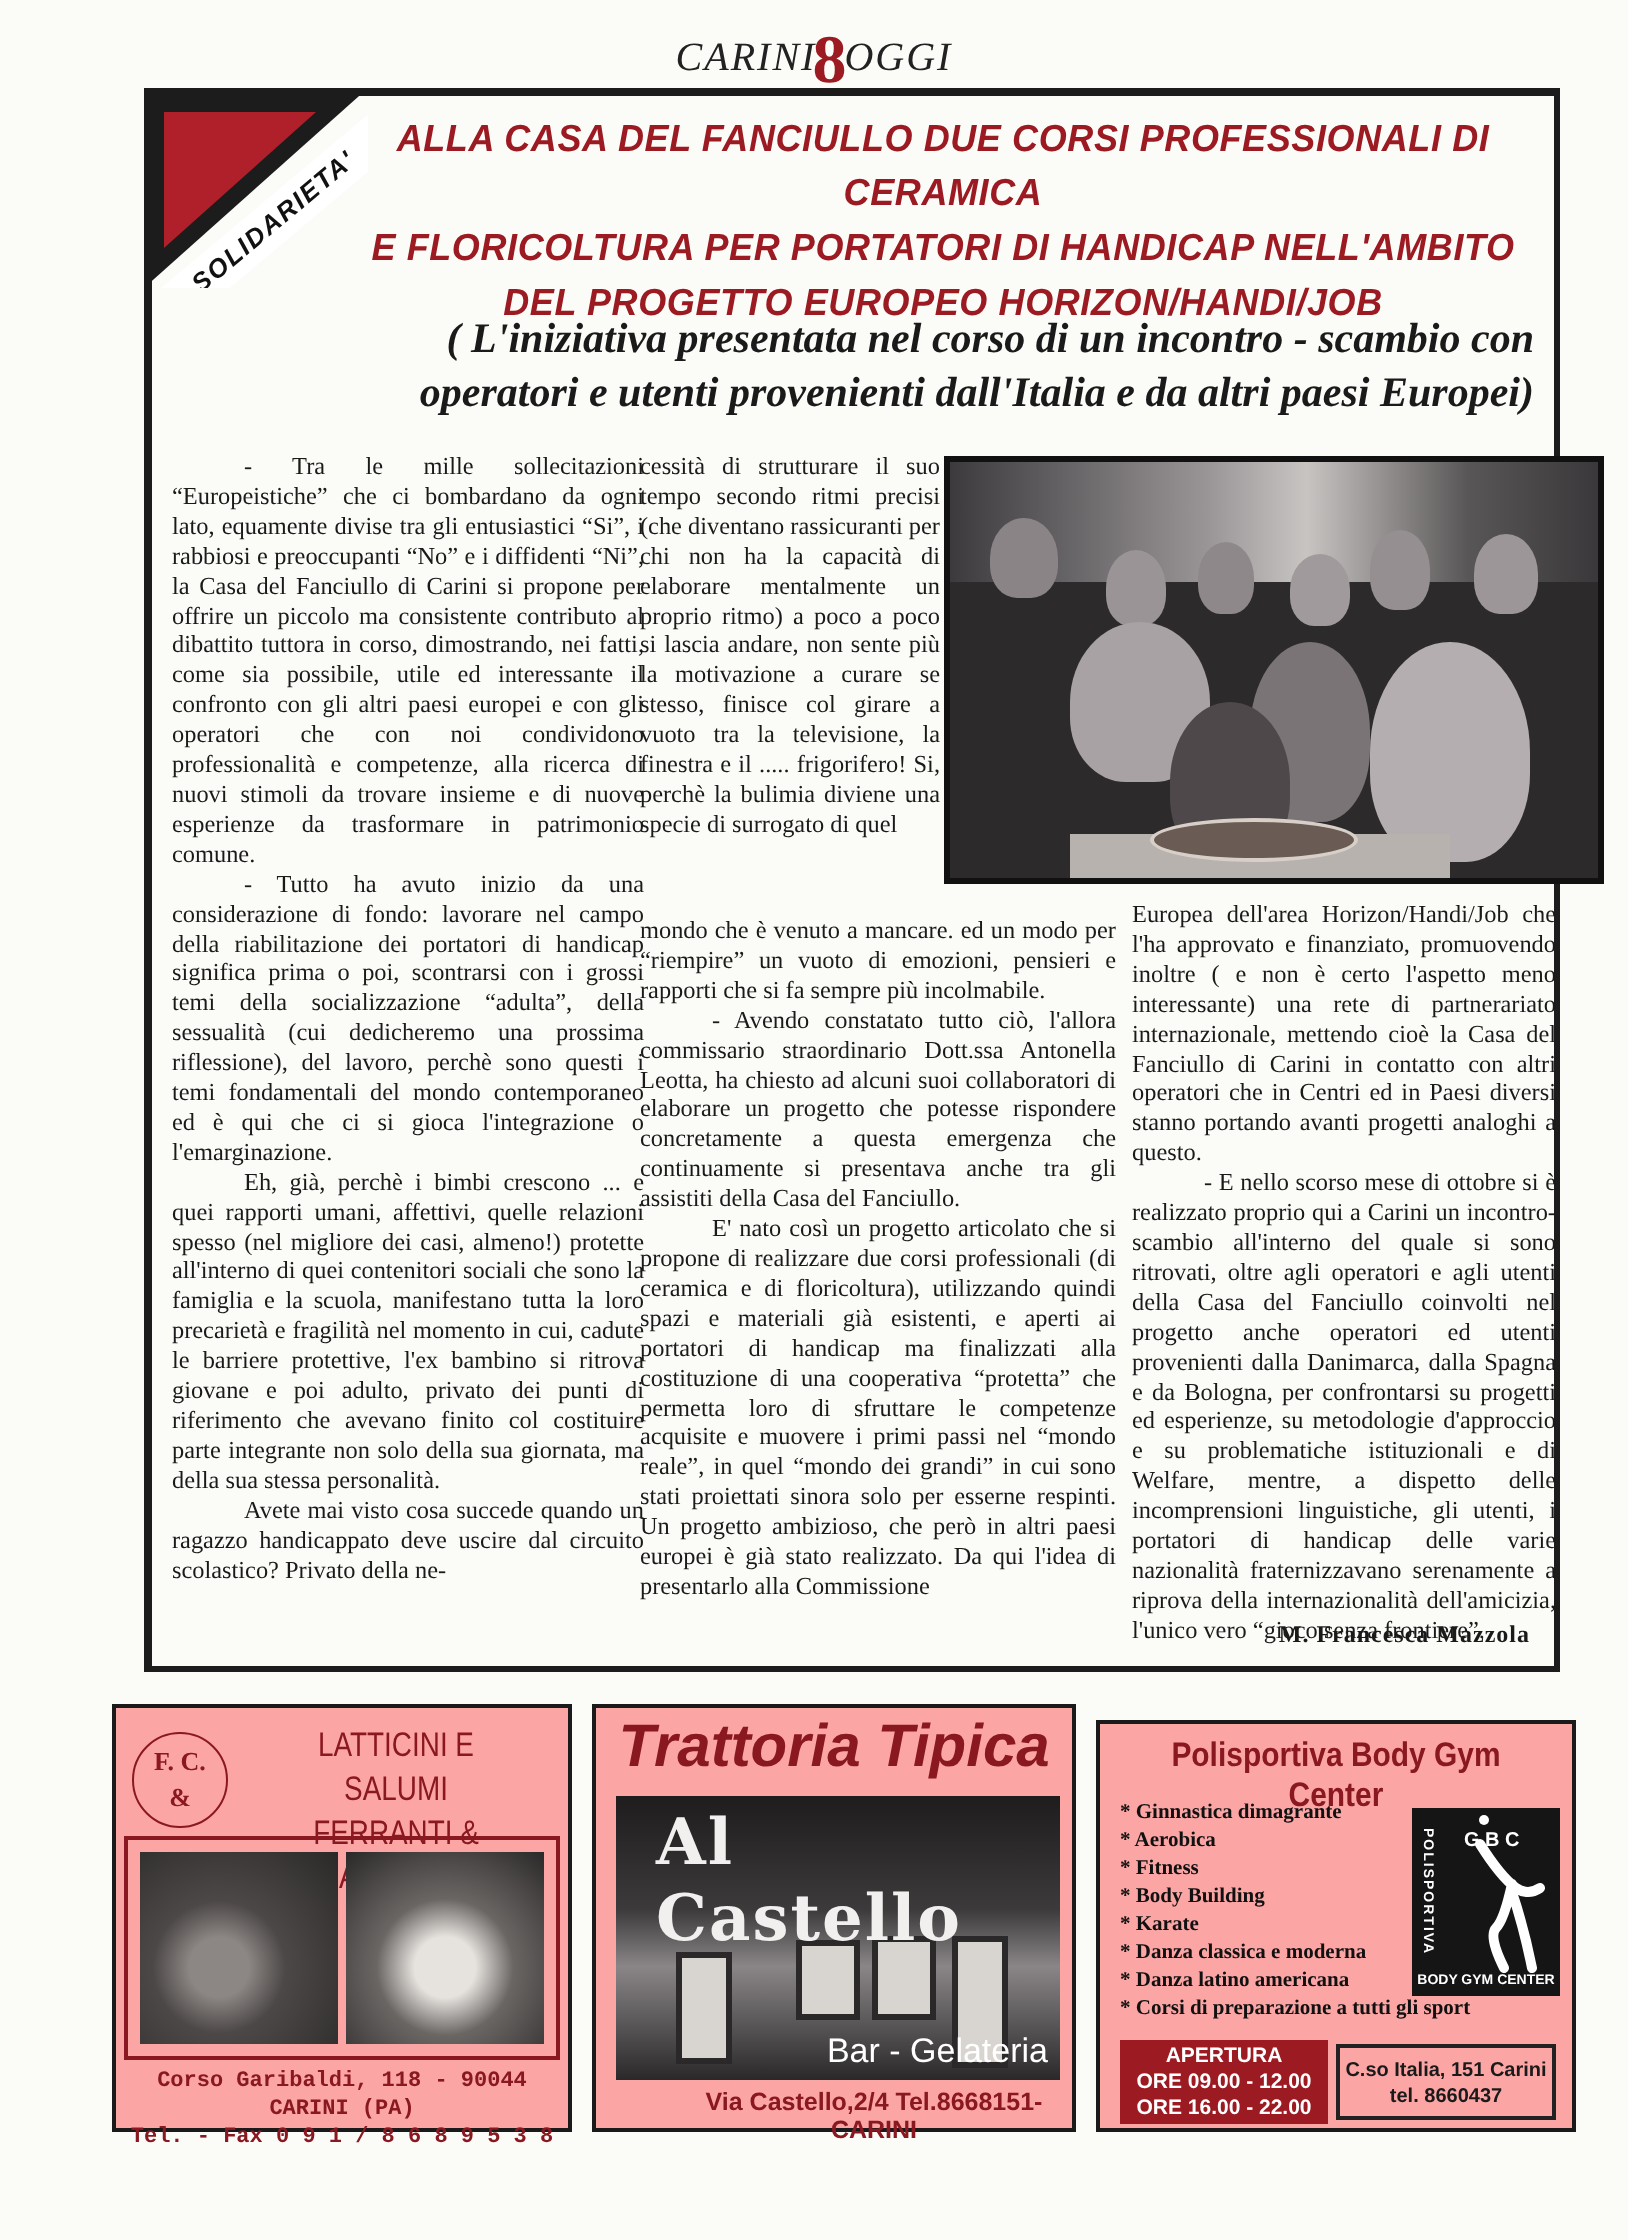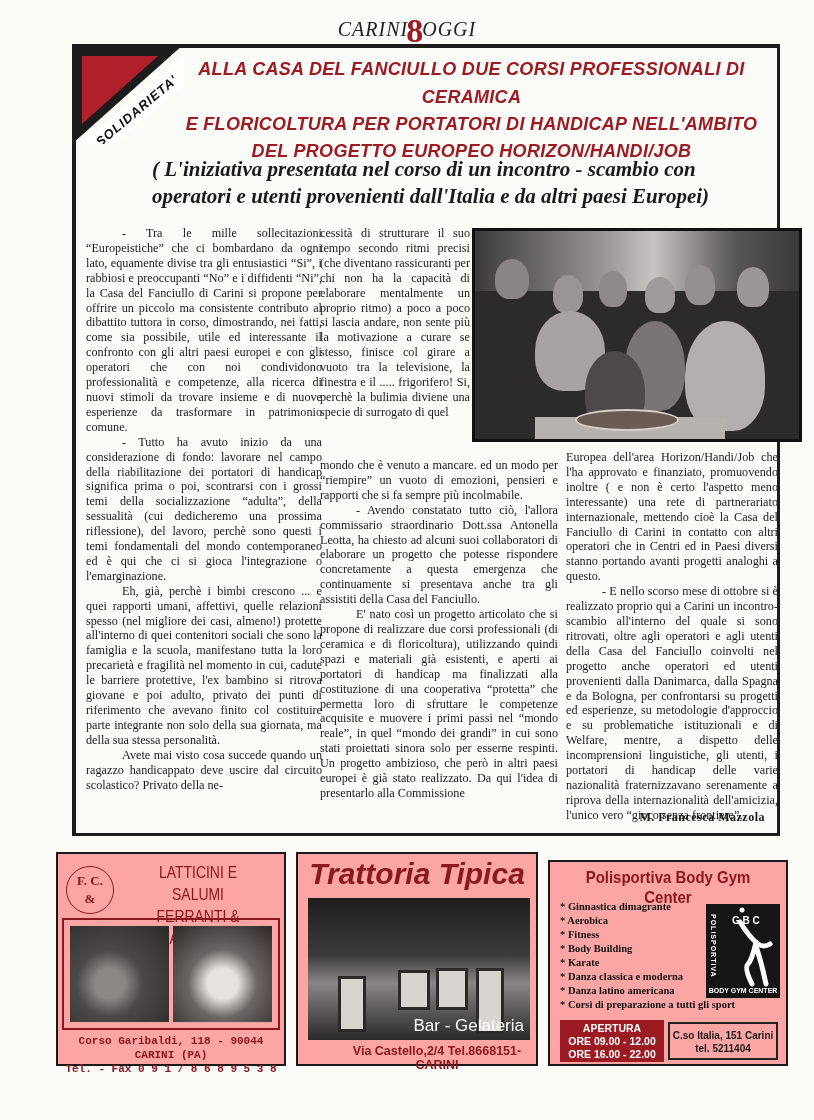--- a/index.html
+++ b/index.html
@@ -7,21 +7,21 @@
   .masthead { position:absolute; left:0; width:814px; top:6px; text-align:center; font-family:"Liberation Serif", serif; font-style:italic; font-size:20px; letter-spacing:1px; color:#222; }
   .masthead .pg { color:#9c1a22; font-size:34px; font-style:normal; font-weight:bold; position:relative; top:6px; margin:0 -2px; }
 
   .article { position:absolute; left:72px; top:44px; width:708px; height:792px; border-top:4px solid #1c1c1c; border-left:4px solid #1c1c1c; border-right:3px solid #1c1c1c; border-bottom:3px solid #1c1c1c; box-sizing:border-box; }
   .corner { position:absolute; left:-4px; top:-4px; width:112px; height:100px; overflow:hidden; }
   .corner .black { position:absolute; left:0; top:0; width:0; height:0; border-top:100px solid #1c1c1c; border-right:112px solid transparent; }
   .corner .red { position:absolute; left:10px; top:12px; width:0; height:0; border-top:68px solid #b0202a; border-right:76px solid transparent; }
   .corner .band { position:absolute; left:-20px; top:56px; width:170px; height:22px; background:#fff; transform:rotate(-40deg); transform-origin:center; text-align:center; font-family:"Liberation Sans", sans-serif; font-weight:bold; font-style:italic; font-size:13px; line-height:22px; letter-spacing:1px; color:#111; }
 
   .headline { position:absolute; left:100px; right:10px; top:10px; text-align:center; font-family:"Liberation Sans", sans-serif; font-style:italic; font-weight:bold; font-size:18px; line-height:26px; color:#9c1a22; letter-spacing:0.3px; transform:scaleY(1.05); }
-  .subhead { position:absolute; left:44px; right:10px; top:108px; text-align:left; font-family:"Liberation Serif", serif; font-style:italic; font-weight:bold; font-size:21px; line-height:27px; color:#1a1a1a;margin-left:32px; }
+  .subhead { position:absolute; left:44px; right:10px; top:108px; text-align:right; font-family:"Liberation Serif", serif; font-style:italic; font-weight:bold; font-size:21px; line-height:27px; color:#1a1a1a;margin-left:32px; }
 
   .col { position:absolute; font-size:12.2px; line-height:14.9px; text-align:justify; }
   .col p { margin:0; text-indent:36px; }
   .col1 { left:10px; top:178px; width:236px; }
   .col2a { left:244px; top:178px; width:150px; }
   .col2b { left:244px; top:410px; width:238px; }
   .col3 { left:490px; top:402px; width:212px; }
   .signature { position:absolute; right:12px; bottom:8px; font-weight:bold; font-size:12px; letter-spacing:0.5px; }
 
   .photo { position:absolute; left:396px; top:180px; width:330px; height:214px; border:3px solid #111; box-sizing:border-box; background:#2d2a2c; overflow:hidden; }
@@ -144,20 +144,21 @@
   </div>
 </div>
 
 <div class="ad ad2">
   <div class="tt-title">Trattoria Tipica</div>
   <div class="tt-photo">
     <div class="win" style="left:30px;top:78px;width:22px;height:50px;"></div>
     <div class="win" style="left:90px;top:72px;width:26px;height:34px;"></div>
     <div class="win" style="left:128px;top:70px;width:26px;height:36px;"></div>
     <div class="win" style="left:168px;top:70px;width:22px;height:60px;"></div>
+    <div class="name">Al Castello</div>
     <div class="sub">Bar - Gelateria</div>
   </div>
   <div class="tt-addr">Via Castello,2/4 Tel.8668151- CARINI</div>
 </div>
 
 <div class="ad ad3">
   <div class="bg-title">Polisportiva Body Gym Center</div>
   <ul class="bg-list">
     <li>* Ginnastica dimagrante</li>
     <li>* Aerobica</li>
@@ -177,15 +178,15 @@
     <div class="letters">G B C</div>
     <div class="bottom">BODY GYM CENTER</div>
   </div>
   <div class="bg-open">
     <div>APERTURA</div>
     <div>ORE 09.00 - 12.00</div>
     <div>ORE 16.00 - 22.00</div>
   </div>
   <div class="bg-addr">
     <div>C.so Italia, 151 Carini</div>
-    <div>tel. 5211404</div>
+    <div>tel. 8660437</div>
   </div>
 </div>
 
 </body></html>

